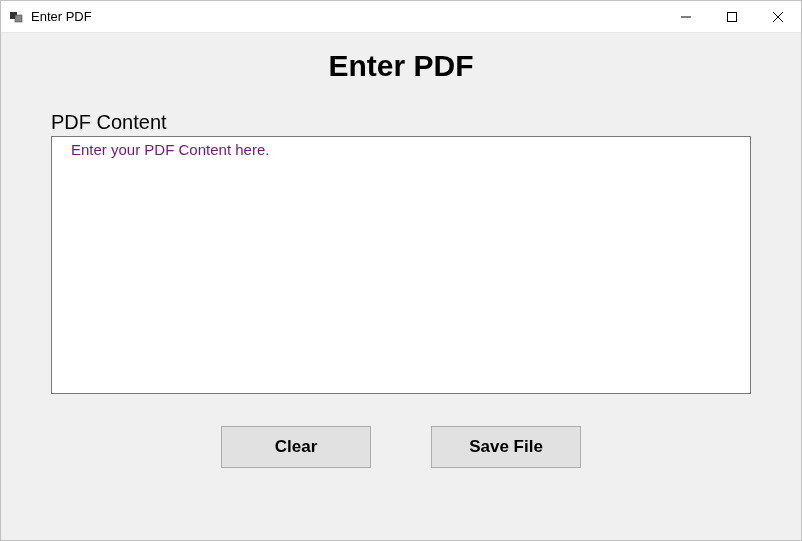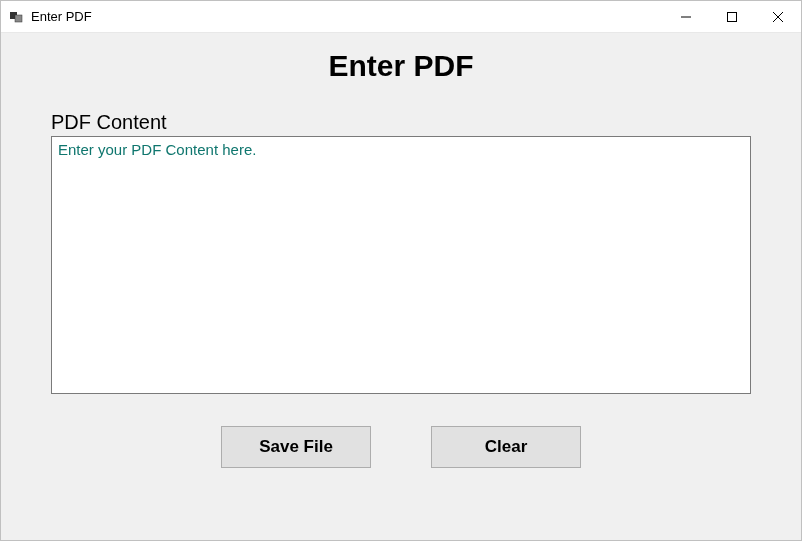--- a/index.html
+++ b/index.html
@@ -84,23 +84,23 @@
       margin: 0 50px;
     }
     .content-textarea {
       width: 100%;
       height: 258px;
       resize: none;
       border: 1px solid #7a7a7a;
       background: #ffffff;
       font-family: "Segoe UI", Tahoma, Arial, sans-serif;
       font-size: 15px;
-      padding: 4px 6px;
+      padding: 4px 19px;
       outline: none;
-      color: #0f766e;
+      color: #701a75;
     }
     .button-row {
       display: flex;
       justify-content: center;
       gap: 60px;
       margin-top: 28px;
     }
     .action-btn {
       width: 150px;
       height: 42px;
@@ -146,16 +146,16 @@
   </div>
 </div>
 
 <div class="client-area">
   <h1 class="heading">Enter PDF</h1>
   <div class="section-label">PDF Content</div>
   <div class="textarea-wrap">
     <textarea class="content-textarea" style="">Enter your PDF Content here.</textarea>
   </div>
   <div class="button-row">
+    <button class="action-btn">Clear</button>
     <button class="action-btn">Save File</button>
-    <button class="action-btn">Clear</button>
   </div>
 </div>
 
 </body></html>

